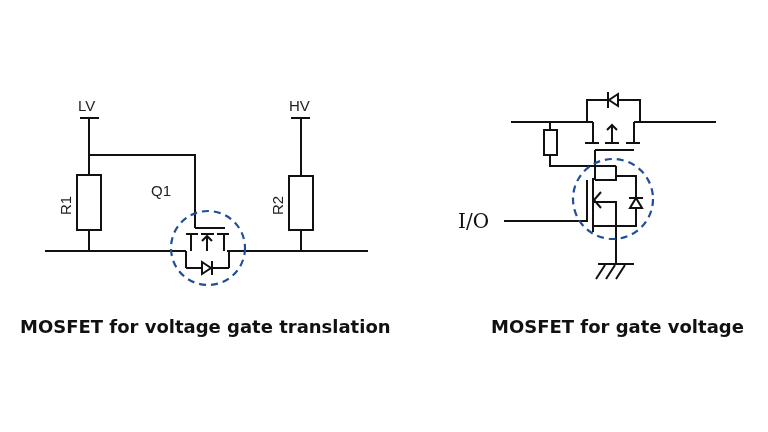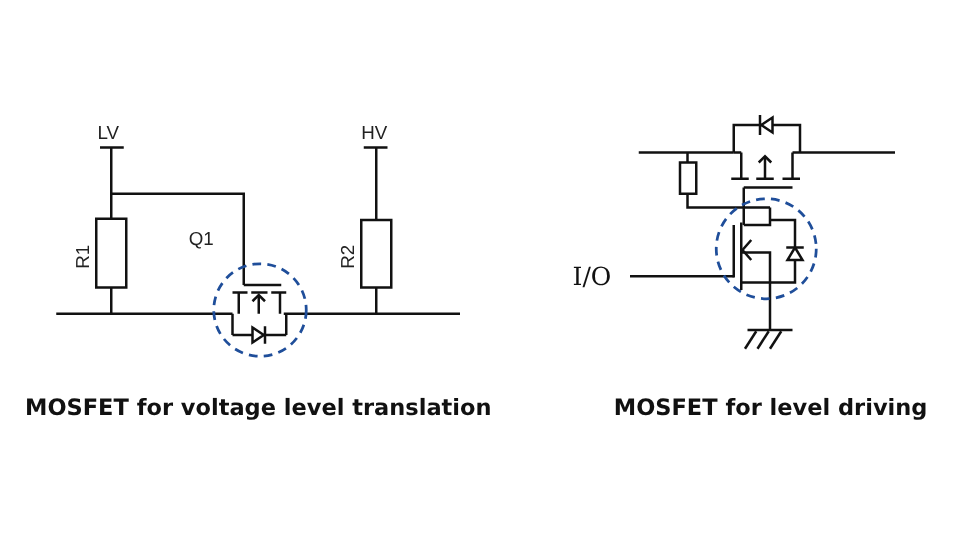--- a/index.html
+++ b/index.html
@@ -104,14 +104,14 @@
 
     <g>
       <line class="w" x1="598" y1="264" x2="634" y2="264"></line>
       <line class="w" x1="605" y1="265" x2="596" y2="279"></line>
       <line class="w" x1="615" y1="265" x2="606" y2="279"></line>
       <line class="w" x1="625" y1="265" x2="616" y2="279"></line>
     </g>
   </g>
 </svg>
 
-<div class="caption" style="left:20px; top:316px;">MOSFET for voltage level translation</div>
-<div class="caption" style="left:491px; top:316px;">MOSFET for level driving</div>
+<div class="caption" style="left:20px; top:316px;">MOSFET for voltage gate translation</div>
+<div class="caption" style="left:491px; top:316px;">MOSFET for gate voltage</div>
 
 </body></html>

